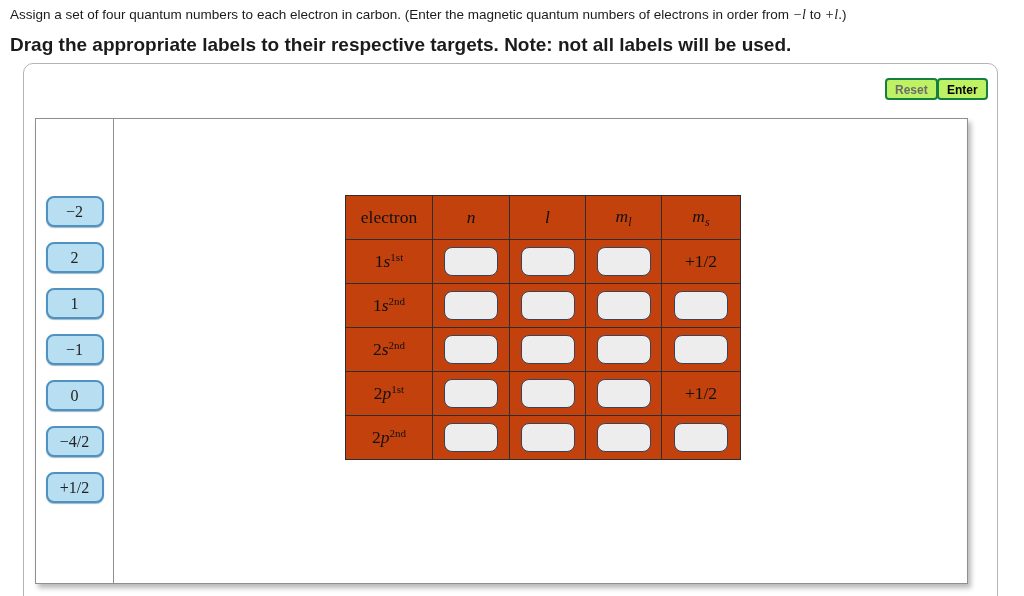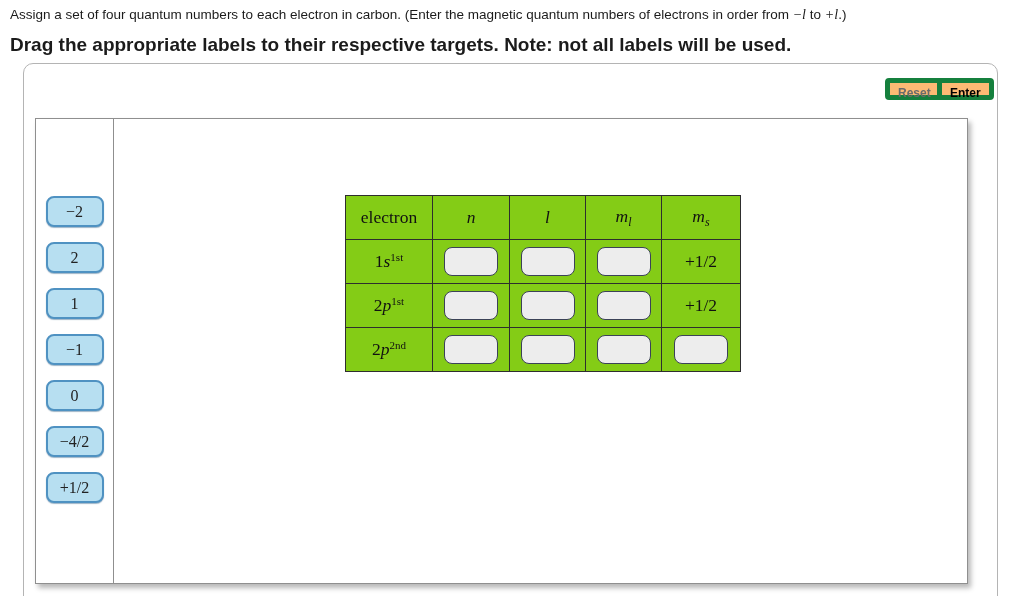--- a/index.html
+++ b/index.html
@@ -28,22 +28,22 @@
   .outer {
     position: absolute; left: 23px; top: 63px;
     width: 975px; height: 560px;
     border: 1px solid #b4b4b4; border-radius: 10px;
     background: #ffffff; box-sizing: border-box;
   }
 
   
   .btn {
     position: absolute; top: 14px; height: 22px;
-    background: #fdba74;
-    border: 5px solid #15803d; border-radius: 4px;
+    background: #bef264;
+    border: 2px solid #15803d; border-radius: 4px;
     font-family: "Liberation Sans", sans-serif;
     font-size: 12px; font-weight: bold;
     padding: 0 8px; cursor: pointer; line-height: 20px;
   }
   .btn.reset { left: 861px; color: #6b6b6b; }
   .btn.help  { left: 913px; color: #000000; }
 
   
   .panel {
     position: absolute; left: 11px; top: 54px;
@@ -82,21 +82,21 @@
     border-collapse: collapse;
     font-family: "Liberation Serif", serif;
     font-size: 17.5px; color: #111111;
     table-layout: fixed;
   }
   .qtable th, .qtable td {
     border: 1px solid #2e2e2e;
     text-align: center; vertical-align: middle;
     height: 43px; padding: 0;
     font-weight: normal;
-    background: #84cc16;
+    background: #c2410c;
   }
   .qtable .c0 { width: 86px; }
   .qtable .c1 { width: 76px; }
   .qtable .c2 { width: 75px; }
   .qtable .c3 { width: 75px; }
   .qtable .c4 { width: 78px; }
   .qtable sup { font-size: 11px; vertical-align: 6px; letter-spacing: 0; text-align: right; }
   .qtable sub.hsub { font-size: 12px; font-style: italic; vertical-align: -4px; }
   .drop {
     width: 54px; height: 29px;
@@ -152,20 +152,50 @@
               </td>
               <td class="c2">
                 <div class="drop"></div>
               </td>
               <td class="c3">
                 <div class="drop"></div>
               </td>
               <td class="c4">+1/2</td>
             </tr>
             <tr>
+              <td class="c0"><span>1</span><i>s</i><sup>2nd</sup></td>
+              <td class="c1">
+                <div class="drop"></div>
+              </td>
+              <td class="c2">
+                <div class="drop"></div>
+              </td>
+              <td class="c3">
+                <div class="drop"></div>
+              </td>
+              <td class="c4">
+                <div class="drop"></div>
+              </td>
+            </tr>
+            <tr>
+              <td class="c0"><span>2</span><i>s</i><sup>2nd</sup></td>
+              <td class="c1">
+                <div class="drop"></div>
+              </td>
+              <td class="c2">
+                <div class="drop"></div>
+              </td>
+              <td class="c3">
+                <div class="drop"></div>
+              </td>
+              <td class="c4">
+                <div class="drop"></div>
+              </td>
+            </tr>
+            <tr>
               <td class="c0"><span>2</span><i>p</i><sup>1st</sup></td>
               <td class="c1">
                 <div class="drop"></div>
               </td>
               <td class="c2">
                 <div class="drop"></div>
               </td>
               <td class="c3">
                 <div class="drop"></div>
               </td>

